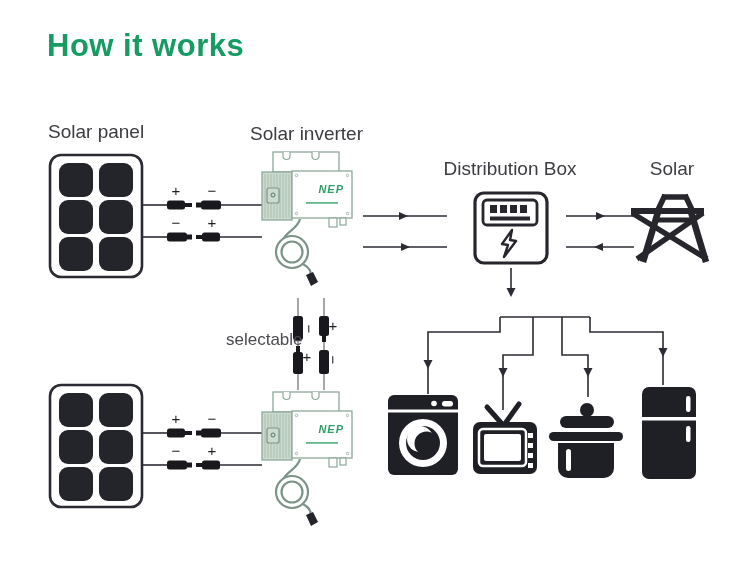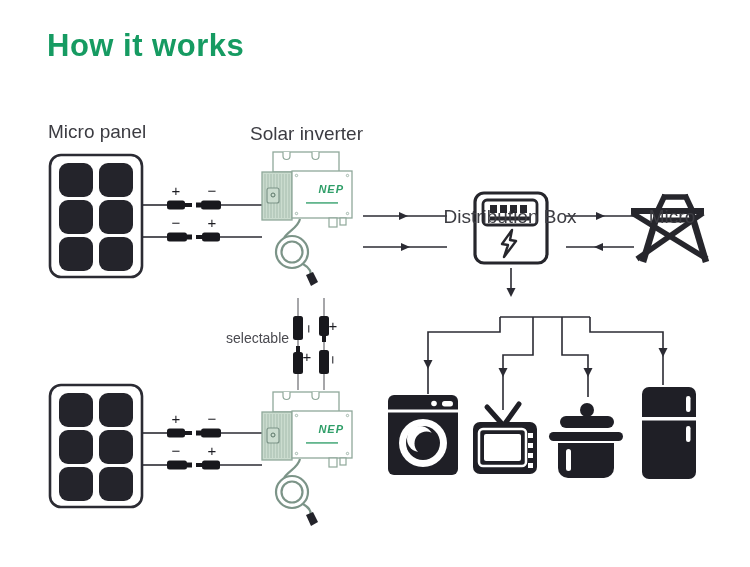--- a/index.html
+++ b/index.html
@@ -2,22 +2,22 @@
 <html><head>
 <meta charset="utf-8">
 <style>
   html,body{margin:0;padding:0;background:#ffffff;}
   .stage{position:relative;width:722px;height:567px;background:#ffffff;overflow:hidden;
          font-family:"Liberation Sans", sans-serif;}
   .stage svg{position:absolute;left:0;top:0;}
   .abs{position:absolute;}
   .title{font-size:31px;font-weight:800;color:#169b62;letter-spacing:.5px;}
   .lbl{font-size:19px;color:#3c3c42;white-space:nowrap;}
-  .lbl.center{text-align:center;margin-top:48px;}
-  .small-lbl{font-size:14px;color:#4a4a50;}
+  .lbl.center{text-align:center;}
+  .small-lbl{font-size:17px;color:#4a4a50;}
   .mk{width:16px;text-align:center;font-size:15px;color:#1c1c22;line-height:14px;}
   .mk.rot{transform:rotate(90deg);}
   .logo{width:44px;text-align:right;font-size:11px;font-weight:bold;font-style:italic;
         color:#2f9e68;letter-spacing:1px;}
 </style>
 </head>
 <body>
 
 <div class="stage">
 
@@ -201,24 +201,24 @@
     <g>
       <rect x="642" y="387" width="54" height="92" rx="7" fill="#1f1f26"></rect>
       <rect x="642" y="417" width="54" height="3.5" fill="#ffffff"></rect>
       <rect x="686" y="396" width="4.5" height="16" rx="2.2" fill="#ffffff"></rect>
       <rect x="686" y="426" width="4.5" height="16" rx="2.2" fill="#ffffff"></rect>
     </g>
   </svg>
 
   <div class="abs title" style="left:47px;top:28px;">How it works</div>
 
-  <div class="abs lbl" style="left:48px;top:121px;">Micro panel</div>
+  <div class="abs lbl" style="left:48px;top:121px;">Solar panel</div>
   <div class="abs lbl" style="left:250px;top:123px;">Solar inverter</div>
   <div class="abs lbl center" style="left:430px;top:158px;width:160px;">Distribution Box</div>
-  <div class="abs lbl center" style="left:632px;top:158px;width:80px;">Micro</div>
+  <div class="abs lbl center" style="left:632px;top:158px;width:80px;">Solar</div>
   <div class="abs small-lbl" style="left:226px;top:330px;">selectable</div>
 
   <div class="abs logo" style="left:300px;top:183px;">NEP</div>
   <div class="abs logo" style="left:300px;top:423px;">NEP</div>
 
   <div class="abs mk" style="left:168px;top:184px;">+</div>
   <div class="abs mk" style="left:204px;top:184px;">−</div>
   <div class="abs mk" style="left:168px;top:216px;">−</div>
   <div class="abs mk" style="left:204px;top:216px;">+</div>
 

